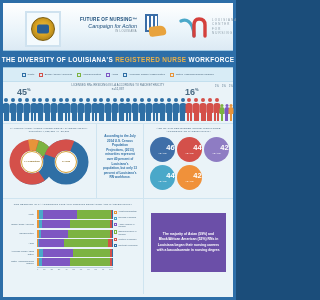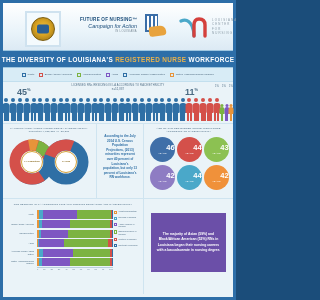--- a/index.html
+++ b/index.html
@@ -261,21 +261,21 @@
         <span class="lb">Native Hawaiian/Pacific Islander</span>
       </div>
   </div>
 
   <div class="people-sec">
     <div class="pp-head">
       <div class="h1">LICENSED RNs RESIDING IN LA ACCORDING TO RACE/ETHNICITY</div>
       <div class="h2">n=52,887</div>
     </div>
     <div class="pct-big pct-lft"><span>45</span><sup>%</sup></div>
-    <div class="pct-big pct-rgt"><span>11</span><sup>%</sup></div>
+    <div class="pct-big pct-rgt"><span>16</span><sup>%</sup></div>
     <div class="pct-tiny" style="left:212px">1%</div>
     <div class="pct-tiny" style="left:219px">1%</div>
     <div class="pct-tiny" style="left:226px">1%</div>
     <div class="figrow" id="figrow">
         <div class="fig">
           <div class="hd" style="background:#2f6fa5"></div>
           <div class="bd" style="background:#2f6fa5"></div>
           <div class="lgl" style="background:#2f6fa5"></div>
           <div class="lgr" style="background:#2f6fa5"></div>
         </div>
@@ -521,24 +521,20 @@
       <div class="mini-head">AGE OF THE REGISTERED NURSE WORKFORCE ACCORDING TO RACE/ETHNICITY</div>
       <div class="circ-grid" id="circgrid">
           <div class="circ" style="background: rgb(63, 111, 168);">
             <div class="num">46</div>
             <div class="unit">YEARS</div>
           </div>
           <div class="circ" style="background: rgb(212, 80, 74);">
             <div class="num">44</div>
             <div class="unit">YEARS</div>
           </div>
-          <div class="circ" style="background: rgb(140, 193, 82);">
-            <div class="num">43</div>
-            <div class="unit">YEARS</div>
-          </div>
           <div class="circ" style="background: rgb(142, 124, 195);">
             <div class="num">42</div>
             <div class="unit">YEARS</div>
           </div>
           <div class="circ" style="background: rgb(74, 168, 201);">
             <div class="num">44</div>
             <div class="unit">YEARS</div>
           </div>
           <div class="circ" style="background: rgb(240, 145, 58);">
             <div class="num">42</div>

